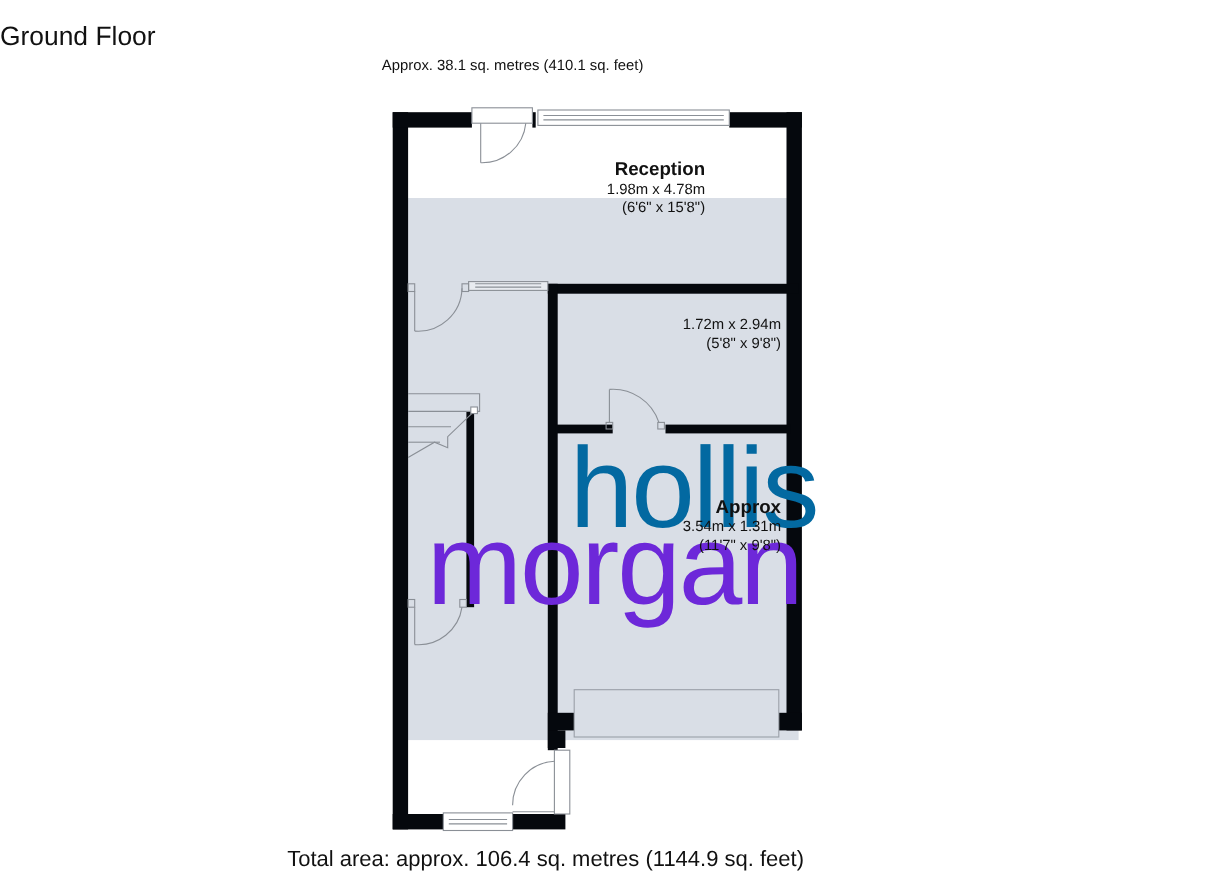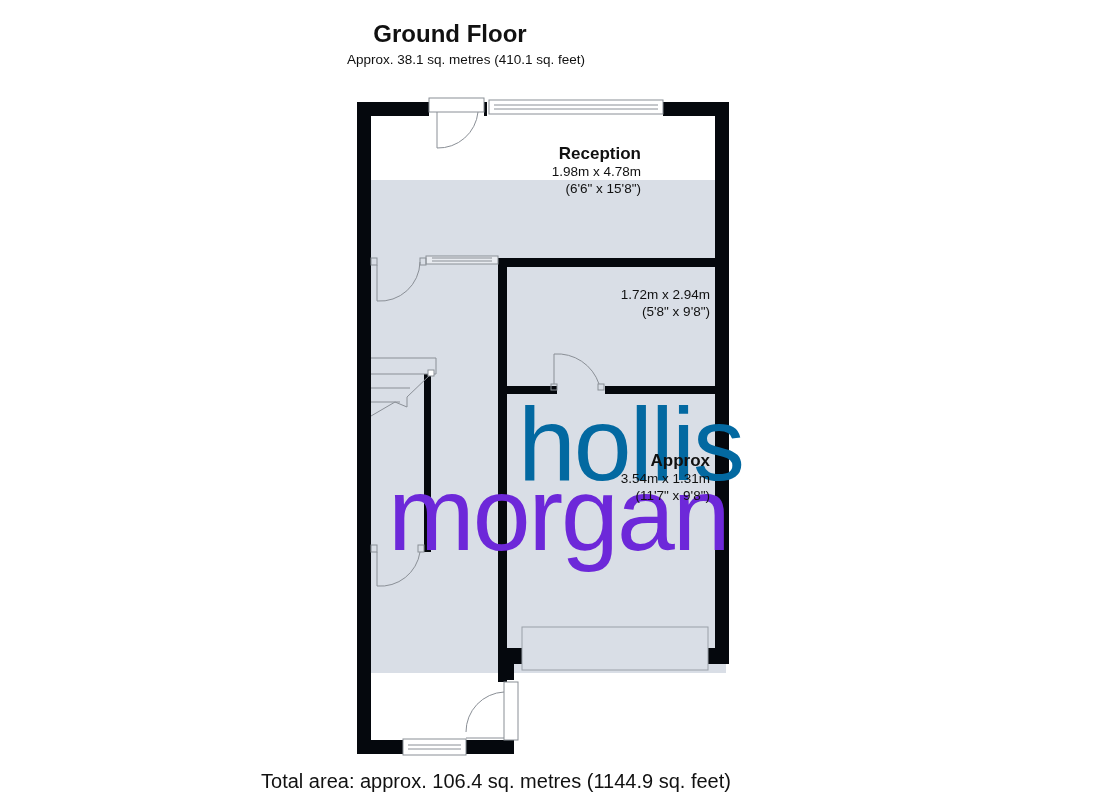--- a/index.html
+++ b/index.html
@@ -1,17 +1,17 @@
 <!DOCTYPE html>
 <html><head>
   <meta charset="utf-8">
   <style>
     html, body { margin: 0; padding: 0; background: #ffffff; }
     body { width: 1100px; height: 800px; position: relative; overflow: hidden; font-family: "Liberation Sans", sans-serif; color: #111; }
-    .title { position: absolute; left: 0; width: 900px; top: 20px; text-align: center; font-weight: bold; font-size: 24px; }
+    .title { position: absolute; left: 0; width: 900px; top: 20px; font-weight: normal; font-size: 24px; }
     .subtitle { position: absolute; left: 0; width: 932px; top: 52px; text-align: center; font-size: 13.5px; }
     .footer { position: absolute; left: 0; width: 992px; top: 770px; text-align: center; font-size: 20px; }
     svg.plan { position: absolute; left: 0; top: 0; }
     .room-label { position: absolute; text-align: right; line-height: 1.25; }
     .room-name { font-weight: bold; font-size: 17px; }
     .room-dim { font-size: 13.5px; }
     .wm { position: absolute; font-family: "Liberation Sans", sans-serif; font-weight: 300; line-height: 1; white-space: nowrap; }
     .wm-hollis { left: 518px; top: 392px; font-size: 104px; color: #0369a1; letter-spacing: -2px; }
     .wm-morgan { left: 388px; top: 462px; font-size: 104px; color: #6d28d9; letter-spacing: -2px; }
   </style>

